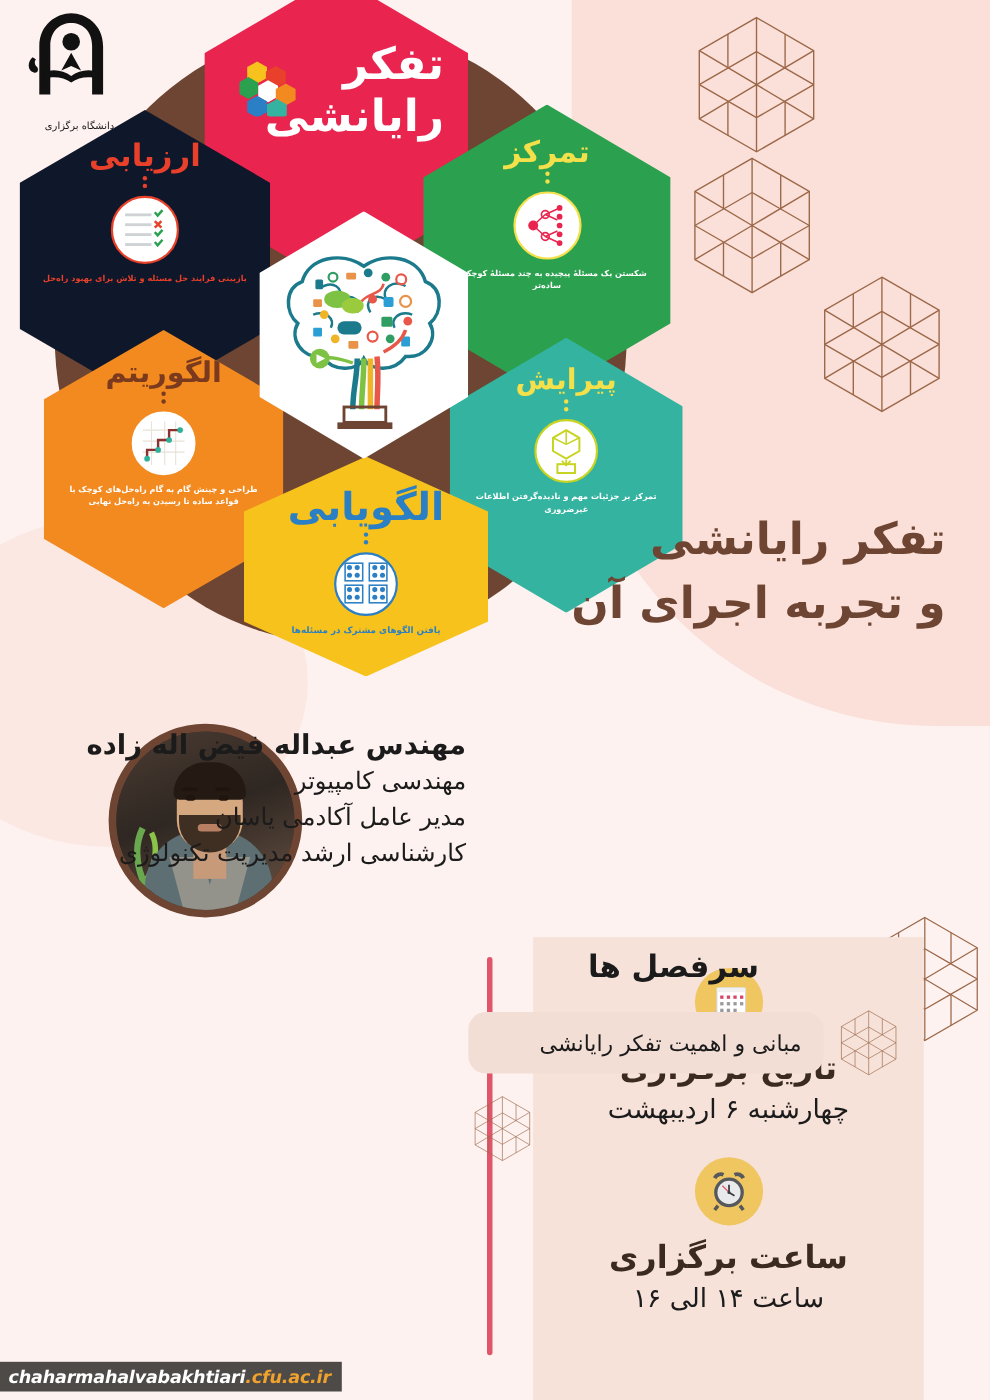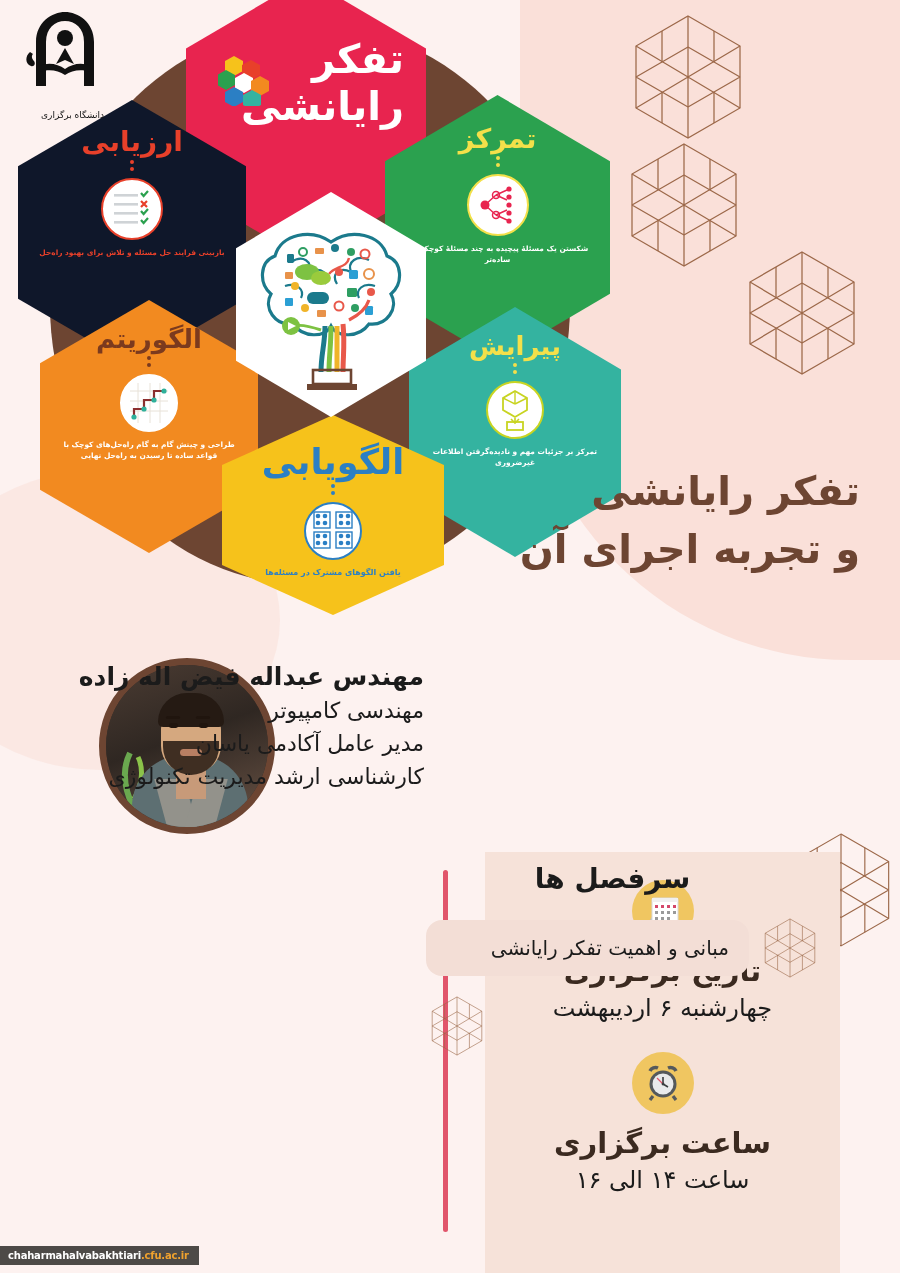--- a/index.html
+++ b/index.html
@@ -150,22 +150,22 @@
   .evt-icon-circle {
     width:62px; height:62px; border-radius:50%; background:#f0c661;
     margin:0 auto; display:flex; align-items:center; justify-content:center;
   }
   .evt-label { font-size:29px; font-weight:bold; color:#3b2a20; margin-top:12px; }
   .evt-value { font-size:24px; color:#1b1b1b; margin-top:6px; }
 
   
   .footer-url {
     position:absolute; left:0; bottom:8px; z-index:9;
-    background:#4d4a47; color:#ffffff; font-weight:bold;
-    font-size:10px; padding:4px 10px 4px 8px; letter-spacing:-.2px;
+    background:#4d4a47; color:#ffffff; font-style:italic; font-weight:bold;
+    font-size:16px; padding:4px 10px 4px 8px; letter-spacing:-.2px;
     font-family:"DejaVu Sans","Liberation Sans",sans-serif;
   }
   .footer-url .dom { color:#f0a22e; }
 </style>
 </head>
 <body>
 
 <div class="bg-root">
   <div class="bg-pink-main"></div>
   <div class="bg-white-sweep"></div>

